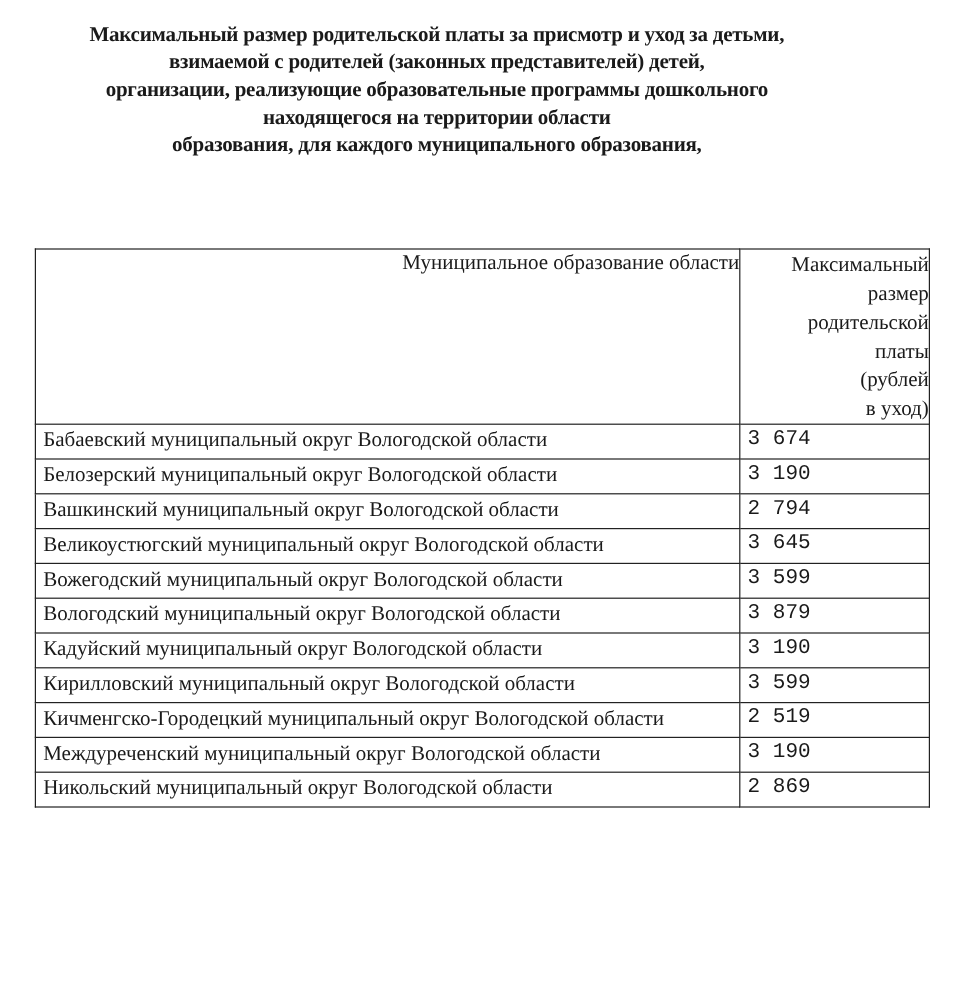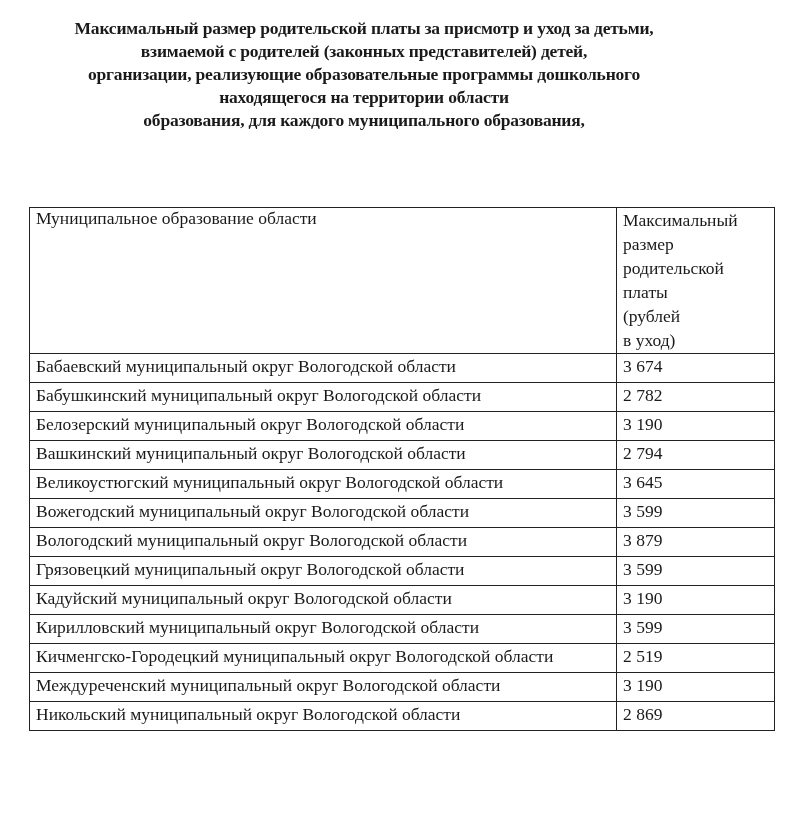--- a/index.html
+++ b/index.html
@@ -21,24 +21,24 @@
       font-size: 17.5px; table-layout: fixed;
     }
     table.fees td, table.fees th {
       border: 1.5px solid #222;
       padding: 0 0 0 6px;
       vertical-align: top;
       font-weight: normal;
     }
     col.c1 { width: 587px; }
     col.c2 { width: 158px; }
-    th.h1 { text-align: left; padding-top: 6px; height: 145px; }
-    th.h2 { text-align: left; padding: 6px 4px 0 4px; line-height: 24px; }
+    th.h1 { text-align: right; padding-top: 6px; height: 145px; }
+    th.h2 { text-align: right; padding: 6px 4px 0 4px; line-height: 24px; }
     td.name { line-height: 24px; height: 28px; padding-top: 3px; }
-    td.val { line-height: 24px; padding-top: 3px; padding-left: 10px; }
+    td.val { line-height: 24px; padding-top: 3px; padding-left: 10px; font-family: Liberation Mono, monospace; }
   </style>
 </head>
 <body>
 
 <div class="title">
   <div>Максимальный размер родительской платы за присмотр и уход за детьми,</div>
   <div>взимаемой с родителей (законных представителей) детей,</div>
   <div>организации, реализующие образовательные программы дошкольного</div>
   <div>находящегося на территории области</div>
   <div>образования, для каждого муниципального образования,</div>
@@ -61,46 +61,38 @@
         <div>в уход)</div>
       </th>
     </tr>
   </thead>
   <tbody>
     <tr>
         <td class="name">Бабаевский муниципальный округ Вологодской области</td>
         <td class="val">3 674</td>
       </tr>
     <tr>
-        <td class="name">Бабушкинский муниципальный округ Вологодской области</td>
-        <td class="val">2 782</td>
-      </tr>
-    <tr>
         <td class="name">Белозерский муниципальный округ Вологодской области</td>
         <td class="val">3 190</td>
       </tr>
     <tr>
         <td class="name">Вашкинский муниципальный округ Вологодской области</td>
         <td class="val">2 794</td>
       </tr>
     <tr>
         <td class="name">Великоустюгский муниципальный округ Вологодской области</td>
         <td class="val">3 645</td>
       </tr>
     <tr>
         <td class="name">Вожегодский муниципальный округ Вологодской области</td>
         <td class="val">3 599</td>
       </tr>
     <tr>
         <td class="name">Вологодский муниципальный округ Вологодской области</td>
         <td class="val">3 879</td>
-      </tr>
-    <tr>
-        <td class="name">Грязовецкий муниципальный округ Вологодской области</td>
-        <td class="val">3 599</td>
       </tr>
     <tr>
         <td class="name">Кадуйский муниципальный округ Вологодской области</td>
         <td class="val">3 190</td>
       </tr>
     <tr>
         <td class="name">Кирилловский муниципальный округ Вологодской области</td>
         <td class="val">3 599</td>
       </tr>
     <tr>

